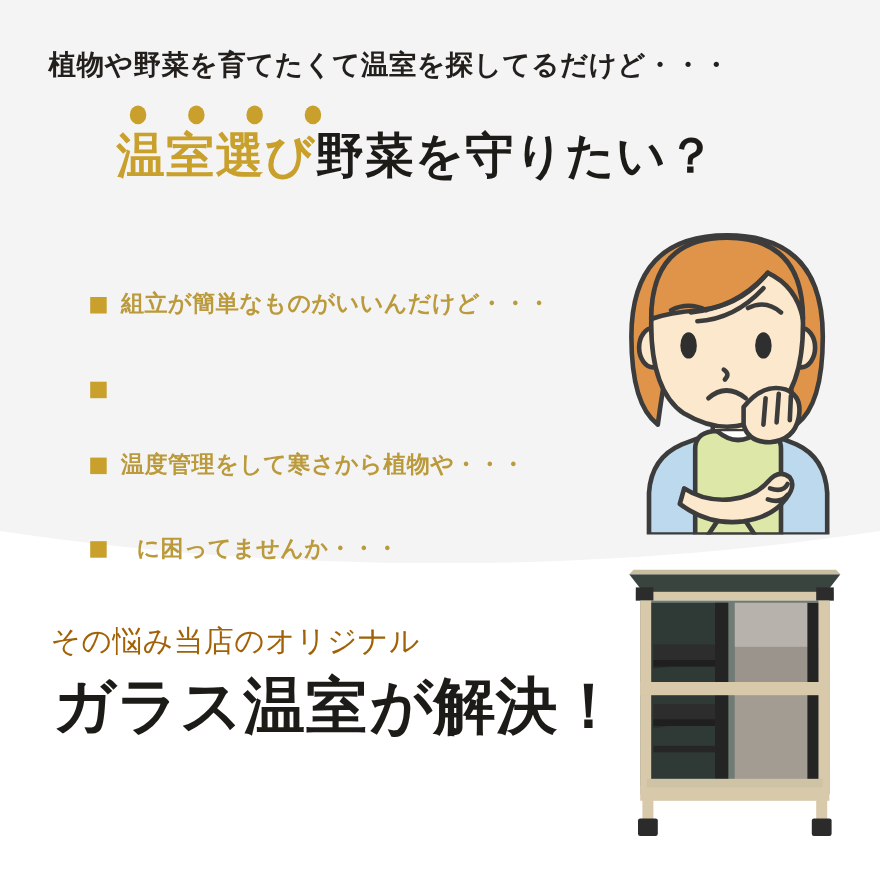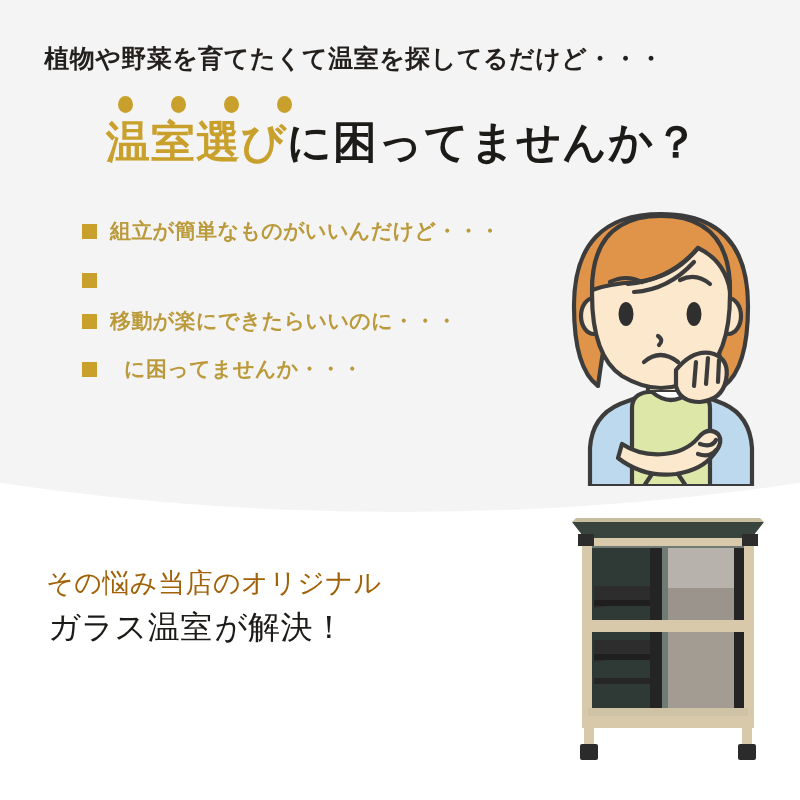--- a/index.html
+++ b/index.html
@@ -39,21 +39,21 @@
   
   .headline{
     position:absolute; left:106px; top:116px;
     font-size:44px; font-weight:700; color:#1d1b18;
     letter-spacing:1px; white-space:nowrap; line-height:1.18;
   }
   .headline .gold{ color:#c8a02b; }
 
   
   .bullets{ position:absolute; left:82px; top:216px; width:470px; }
-  .b-row{ display:flex; align-items:flex-start; margin-bottom:18px; }
+  .b-row{ display:flex; align-items:flex-start; margin-bottom:18px;margin-top:46px; }
   .b-sq{
     flex:0 0 auto; width:15px; height:15px; background:#c8a02b;
     margin-top:8px; margin-right:13px;
   }
   .b-txt{
     font-size:21px; font-weight:700; color:#bb9a3c;
     line-height:1.46; letter-spacing:0.4px;
   }
   .b-txt .l2{ display:block; padding-left:14px; }
 
@@ -62,21 +62,21 @@
   .woman svg{ display:block; width:100%; height:100%; }
 
   
   .solve{ position:absolute; left:46px; top:566px; width:520px; }
   .solve .l1{
     font-size:27px; font-weight:400; color:#a16207;
     letter-spacing:0.5px; white-space:nowrap; line-height:1.28;
   }
   .solve .l2{
     position:relative; margin-top:6px;
-    font-size:32px; font-weight:400; color:#1d1b18;
+    font-size:56px; font-weight:700; color:#1d1b18;
     letter-spacing:0.5px; white-space:nowrap; line-height:1.25;
   }
   .hl{
     position:relative; display:inline-block; padding:0 2px;
   }
   .hl::before{
     content:""; position:absolute; left:0; right:0; bottom:2px; height:22px;
     background:#e6dea6; z-index:-1;
   }
 
@@ -94,37 +94,37 @@
   <div class="lead">植物や野菜を育てたくて温室を探してるだけど・・・</div>
 
   <div class="dots">
     <i></i>
     <i></i>
     <i></i>
     <i></i>
   </div>
 
   <div class="headline">
-    <span class="gold">温室選び</span><span>に困ってませんか？</span>
+    <span class="gold">温室選び</span><span>野菜を守りたい？</span>
   </div>
 
   <div class="bullets">
     <div class="b-row">
       <span class="b-sq"></span>
       <span class="b-txt">
         <span>組立が簡単なものがいいんだけど・・・</span>
       </span>
     </div>
     <div class="b-row">
       <span class="b-sq"></span>
     </div>
     <div class="b-row">
       <span class="b-sq"></span>
       <span class="b-txt">
-        <span>移動が楽にできたらいいのに・・・</span>
+        <span>温度管理をして寒さから植物や・・・</span>
       </span>
     </div>
     <div class="b-row">
       <span class="b-sq"></span>
       <span class="b-txt">
         <span class="l2">に困ってませんか・・・</span>
       </span>
     </div>
   </div>
 

